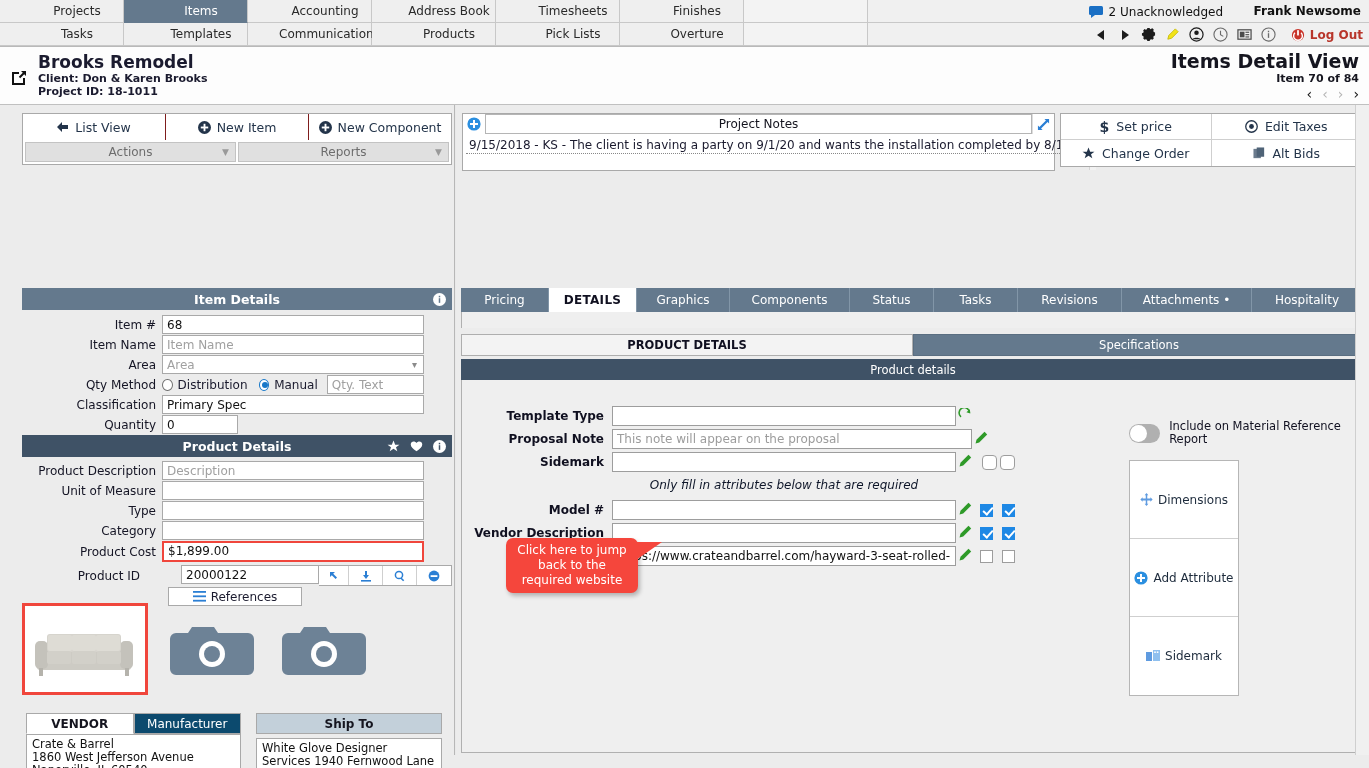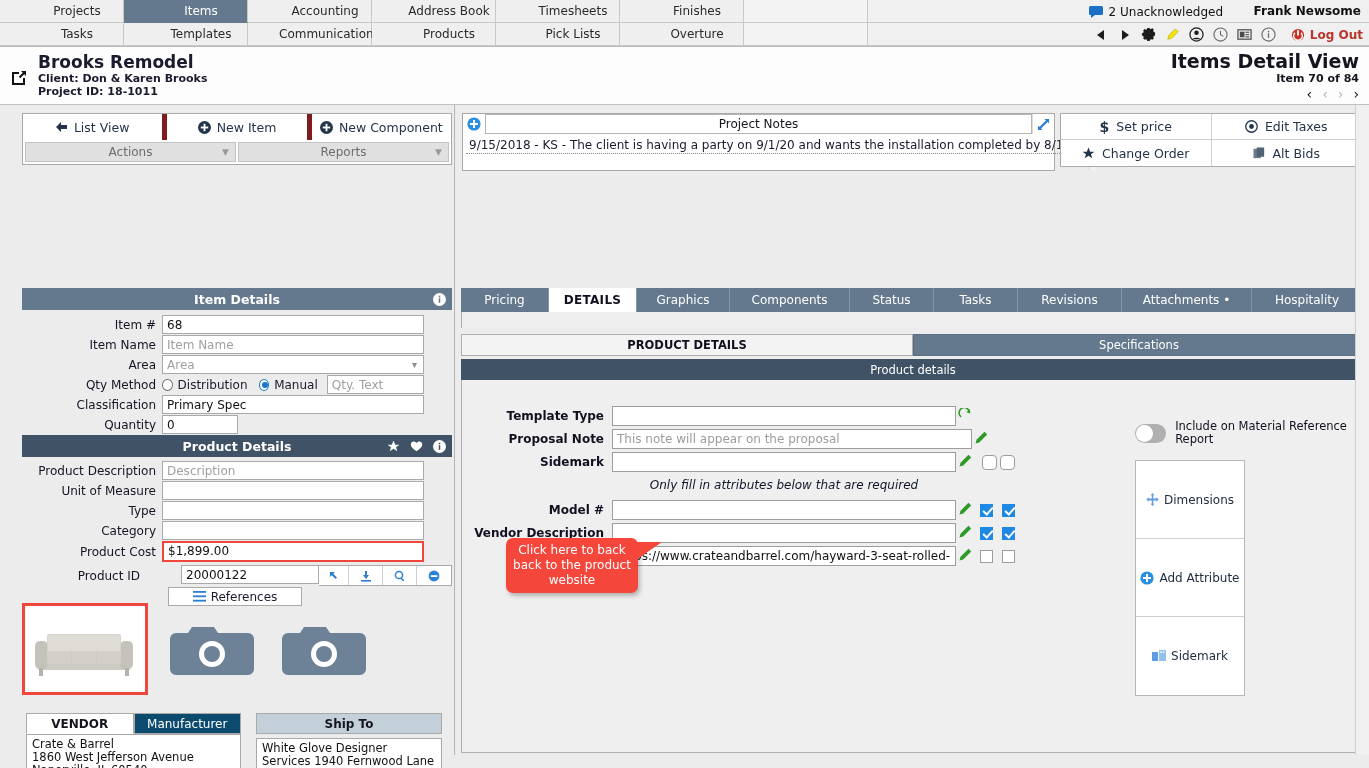--- a/index.html
+++ b/index.html
@@ -49,21 +49,21 @@
 
   
   .body-wrap { position:relative; height:650px; background:#e9e9e9; }
   .left-col { position:absolute; left:0; top:0; width:455px; height:650px; background:#ececec; border-right:1px solid #b7b7b7;}
   .right-col { position:absolute; left:456px; top:0; right:0; height:650px; background:#ececec; }
 
   
   .btnbar { position:absolute; left:22px; top:8px; width:430px; border:1px solid #a9a9a9; background:#fff; }
   .btnrow { display:flex; }
   .btn3 { flex:1; height:26px; display:flex; align-items:center; justify-content:center; gap:6px;
-          background:#fff; border-right:5px solid #7f1d1d; font-size:12.5px; color:#23344a; cursor:pointer;}
+          background:#fff; border-right:1px solid #7f1d1d; font-size:12.5px; color:#23344a; cursor:pointer;}
   .btn3:last-child { border-right:none; }
   .drow { display:flex; padding:2px; gap:2px; background:#fff;}
   .dsel { flex:1; height:20px; background:#e0e0e0; border:1px solid #c3c3c3; display:flex; align-items:center;
           justify-content:center; position:relative; color:#6d6d6d; font-size:12px; cursor:pointer;}
   .dsel .car { position:absolute; right:6px; color:#9a9a9a; font-size:9px;}
 
   
   .ph { height:22px; background:#64798d; color:#fff; font-weight:bold; font-size:12.5px;
         display:flex; align-items:center; justify-content:center; position:relative; }
   .ph.dark { background:#3f5266; font-weight:normal; font-size:11.5px;}
@@ -154,21 +154,21 @@
   .rndbox { width:15px; height:15px; border:1px solid #9d9d9d; border-radius:4px; background:#fff;}
 
   
   .callout { position:absolute; left:500px; top:433px; width:132px; background:#f5463c; color:#fff;
              border-radius:7px; padding:5px 6px; font-size:12px; line-height:15px; text-align:center;
              box-shadow:2px 3px 4px rgba(0,0,0,0.25); z-index:30;}
   .callout::after { content:''; position:absolute; right:-24px; top:4px; border-style:solid;
                     border-width:0 0 18px 26px; border-color:transparent transparent transparent #f5463c;}
 
   
-  .rpanel { position:absolute; right:14px; top:40px; width:215px; }
+  .rpanel { position:absolute; right:20px; top:40px; width:215px; }
   .toggle-row { display:flex; align-items:center; gap:9px; margin-bottom:14px;}
   .toggle { width:38px; height:19px; border-radius:10px; background:#b0b0b0; position:relative; cursor:pointer;}
   .toggle .knob { position:absolute; left:1px; top:1px; width:17px; height:17px; border-radius:50%; background:#fff;}
   .toggle-lbl { font-size:11.5px; line-height:13px; color:#101020;}
   .bigbtns { width:110px; border:1px solid #b6b6b6; background:#fff;}
   .bigbtn { height:78px; display:flex; align-items:center; justify-content:center; gap:5px;
             font-size:12px; color:#1d2b3c; border-bottom:1px solid #cfcfcf; cursor:pointer;}
   .bigbtn:last-child { border-bottom:none;}
 
   .vscroll { position:absolute; right:0; top:0; width:14px; height:650px; background:#f0f0f0; border-left:1px solid #cfcfcf;}
@@ -722,21 +722,21 @@
                 </svg>
             </div>
             <div style="display:flex; gap:9px; margin-left:6px;">
               <span class="cbx"></span>
               <span class="cbx"></span>
             </div>
           </div>
         </div>
 
         <div class="callout" style="left:44px; top:158px;">
-          <span>Click here to back back to the product website</span>
+          <span>Click here to jump back to the required website</span>
         </div>
 
         <div class="rpanel">
           <div class="toggle-row">
             <div class="toggle">
               <div class="knob"></div>
             </div>
             <div class="toggle-lbl">Include on Material Reference Report</div>
           </div>
           <div class="bigbtns">

